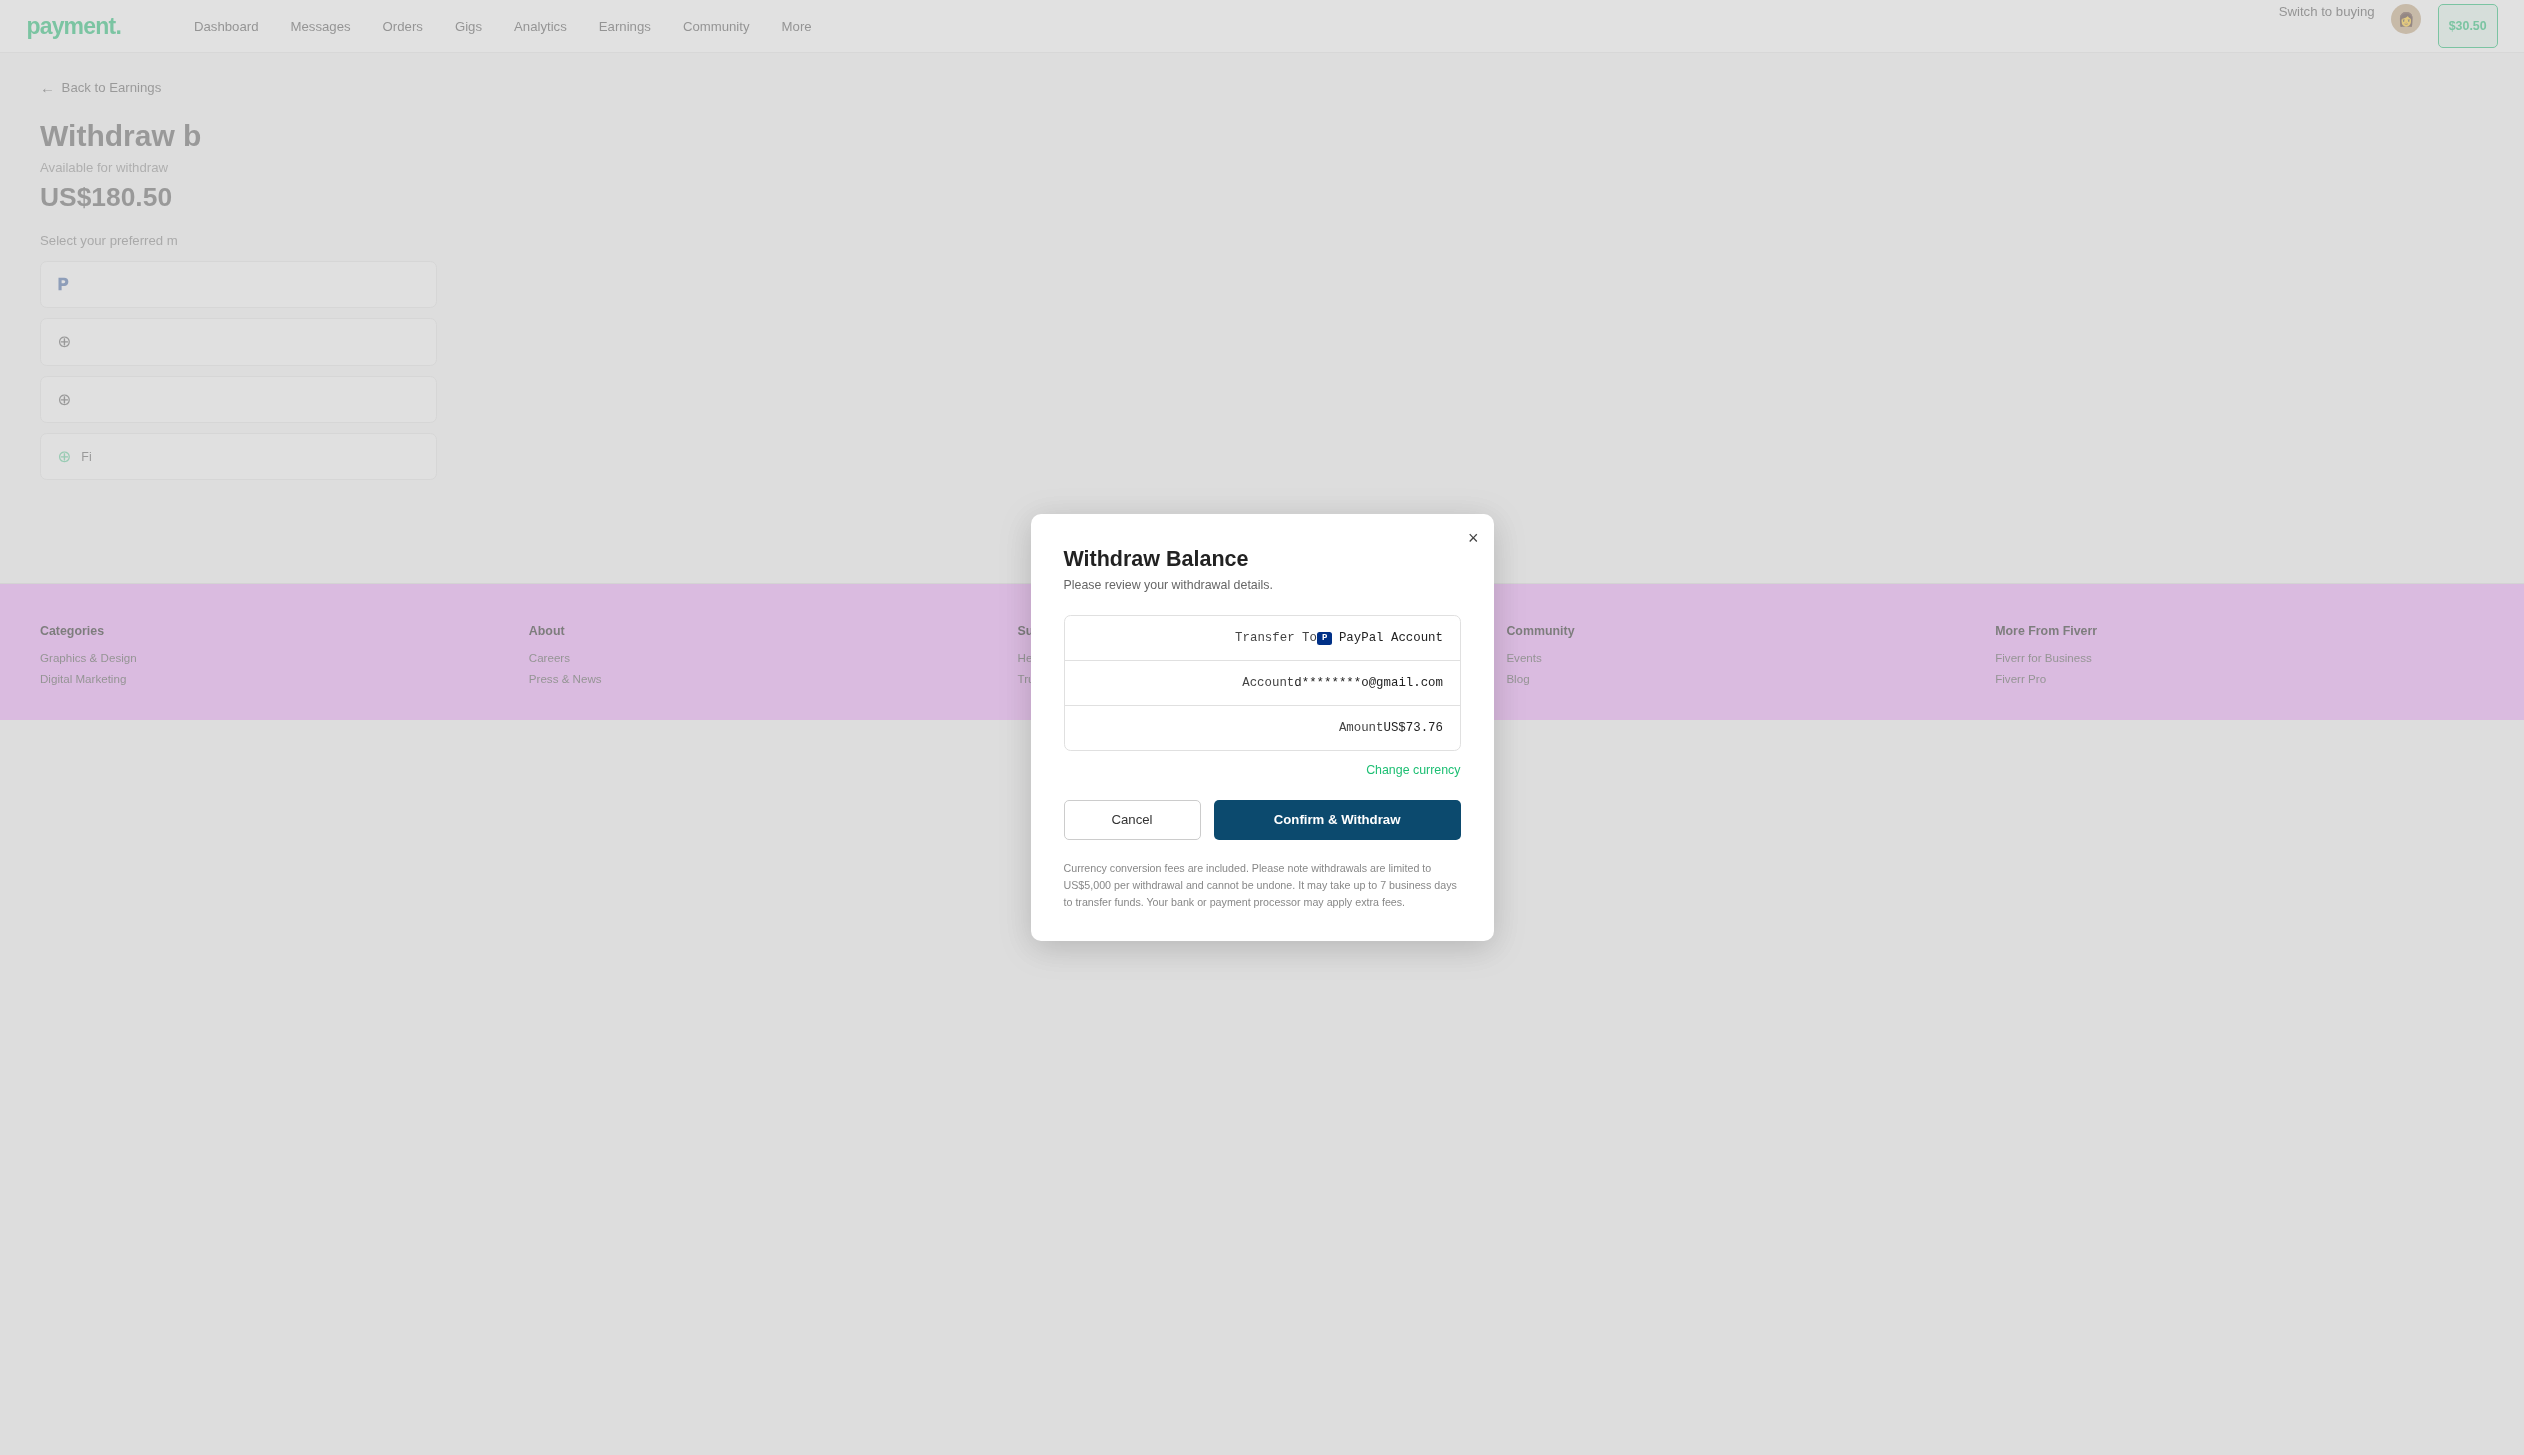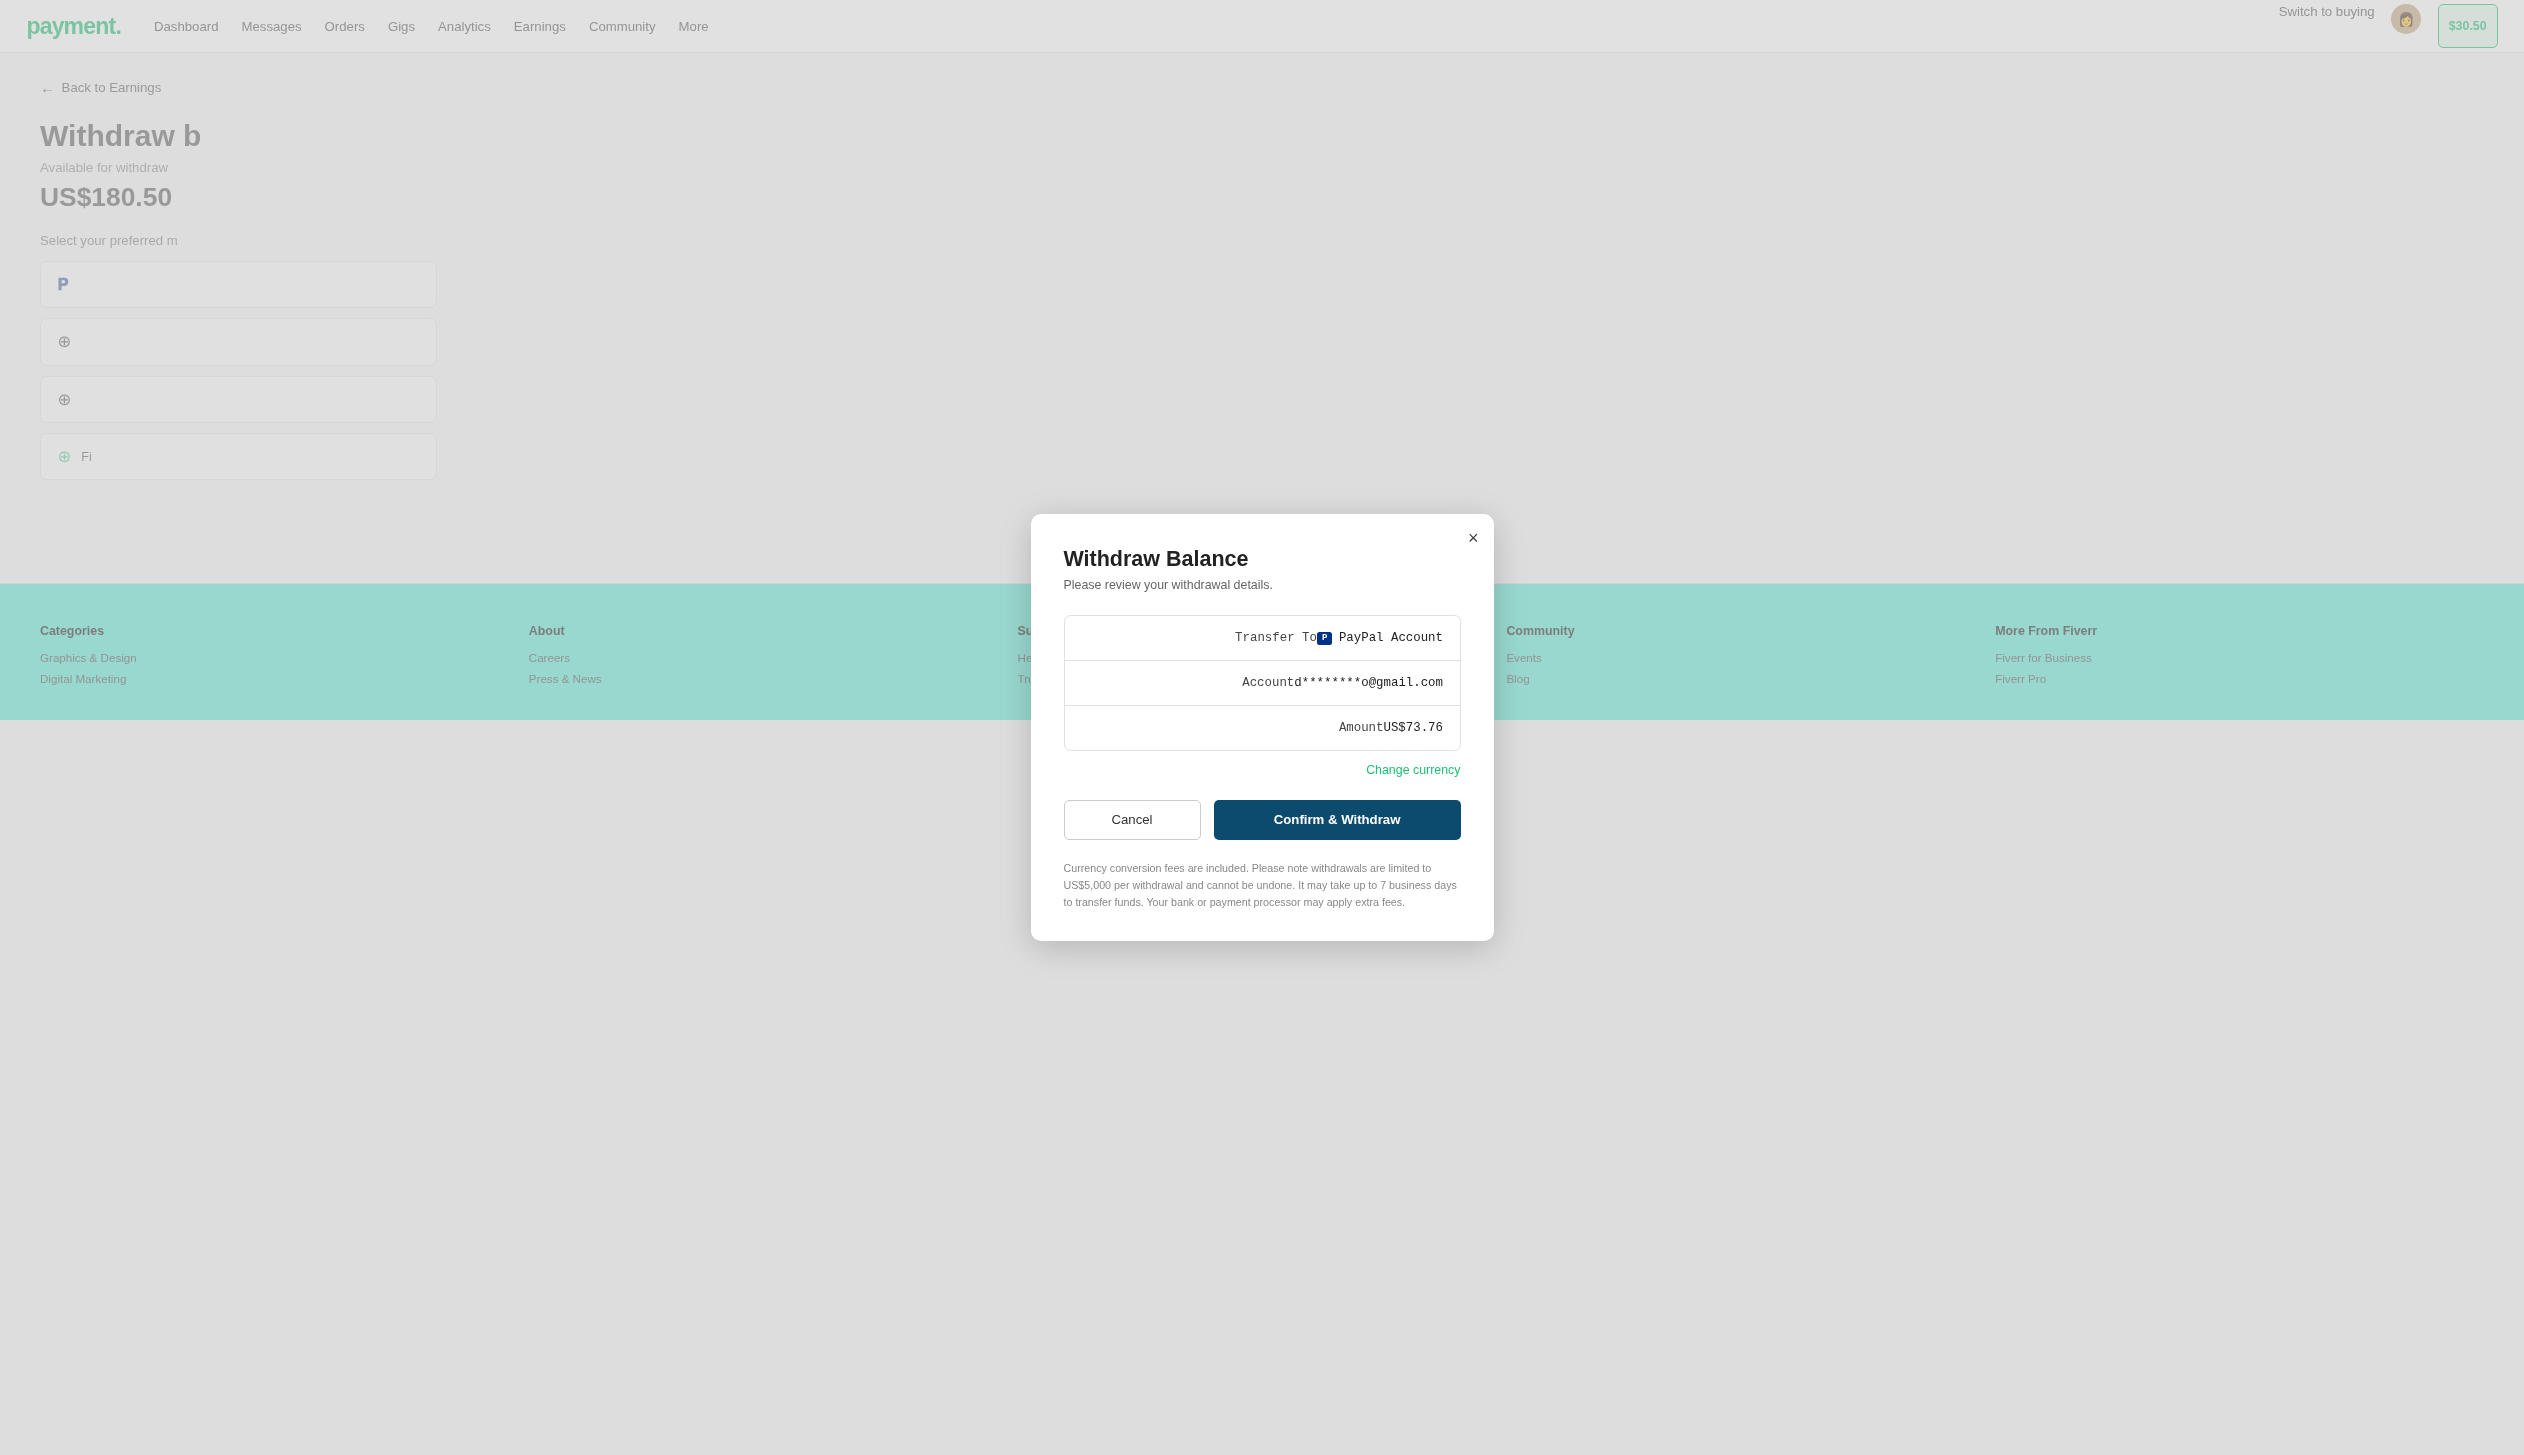--- a/index.html
+++ b/index.html
@@ -24,22 +24,23 @@
     .navbar-logo {
       font-size: 23px;
       font-weight: 900;
       color: #222;
       margin-right: 33px;
       letter-spacing: -0.8px;
     }
     .navbar-logo span { color: #1dbf73; }
     .navbar-links {
       display: flex;
-      gap: 23px;
+      gap: 32px;
       flex: 1;
+      margin-left: 40px;
     }
     .navbar-links a {
       text-decoration: none;
       color: #555;
       font-size: 13.2px;
       font-weight: 400;
     }
     .navbar-right {
       display: flex;
       align-items: flex-start;
@@ -233,21 +234,21 @@
 
     
     .disclaimer {
       font-size: 10.7px;
       color: #888;
       line-height: 1.6;
     }
 
     
     .footer {
-      background: #5eead4;
+      background: #f0abfc;
       border-top: 0.8px solid #e0e0e0;
       padding: 40px 40px 26.4px;
       margin-top: 66px;
     }
     .footer-cols {
       display: flex;
       gap: 0;
     }
     .footer-col {
       flex: 1;

